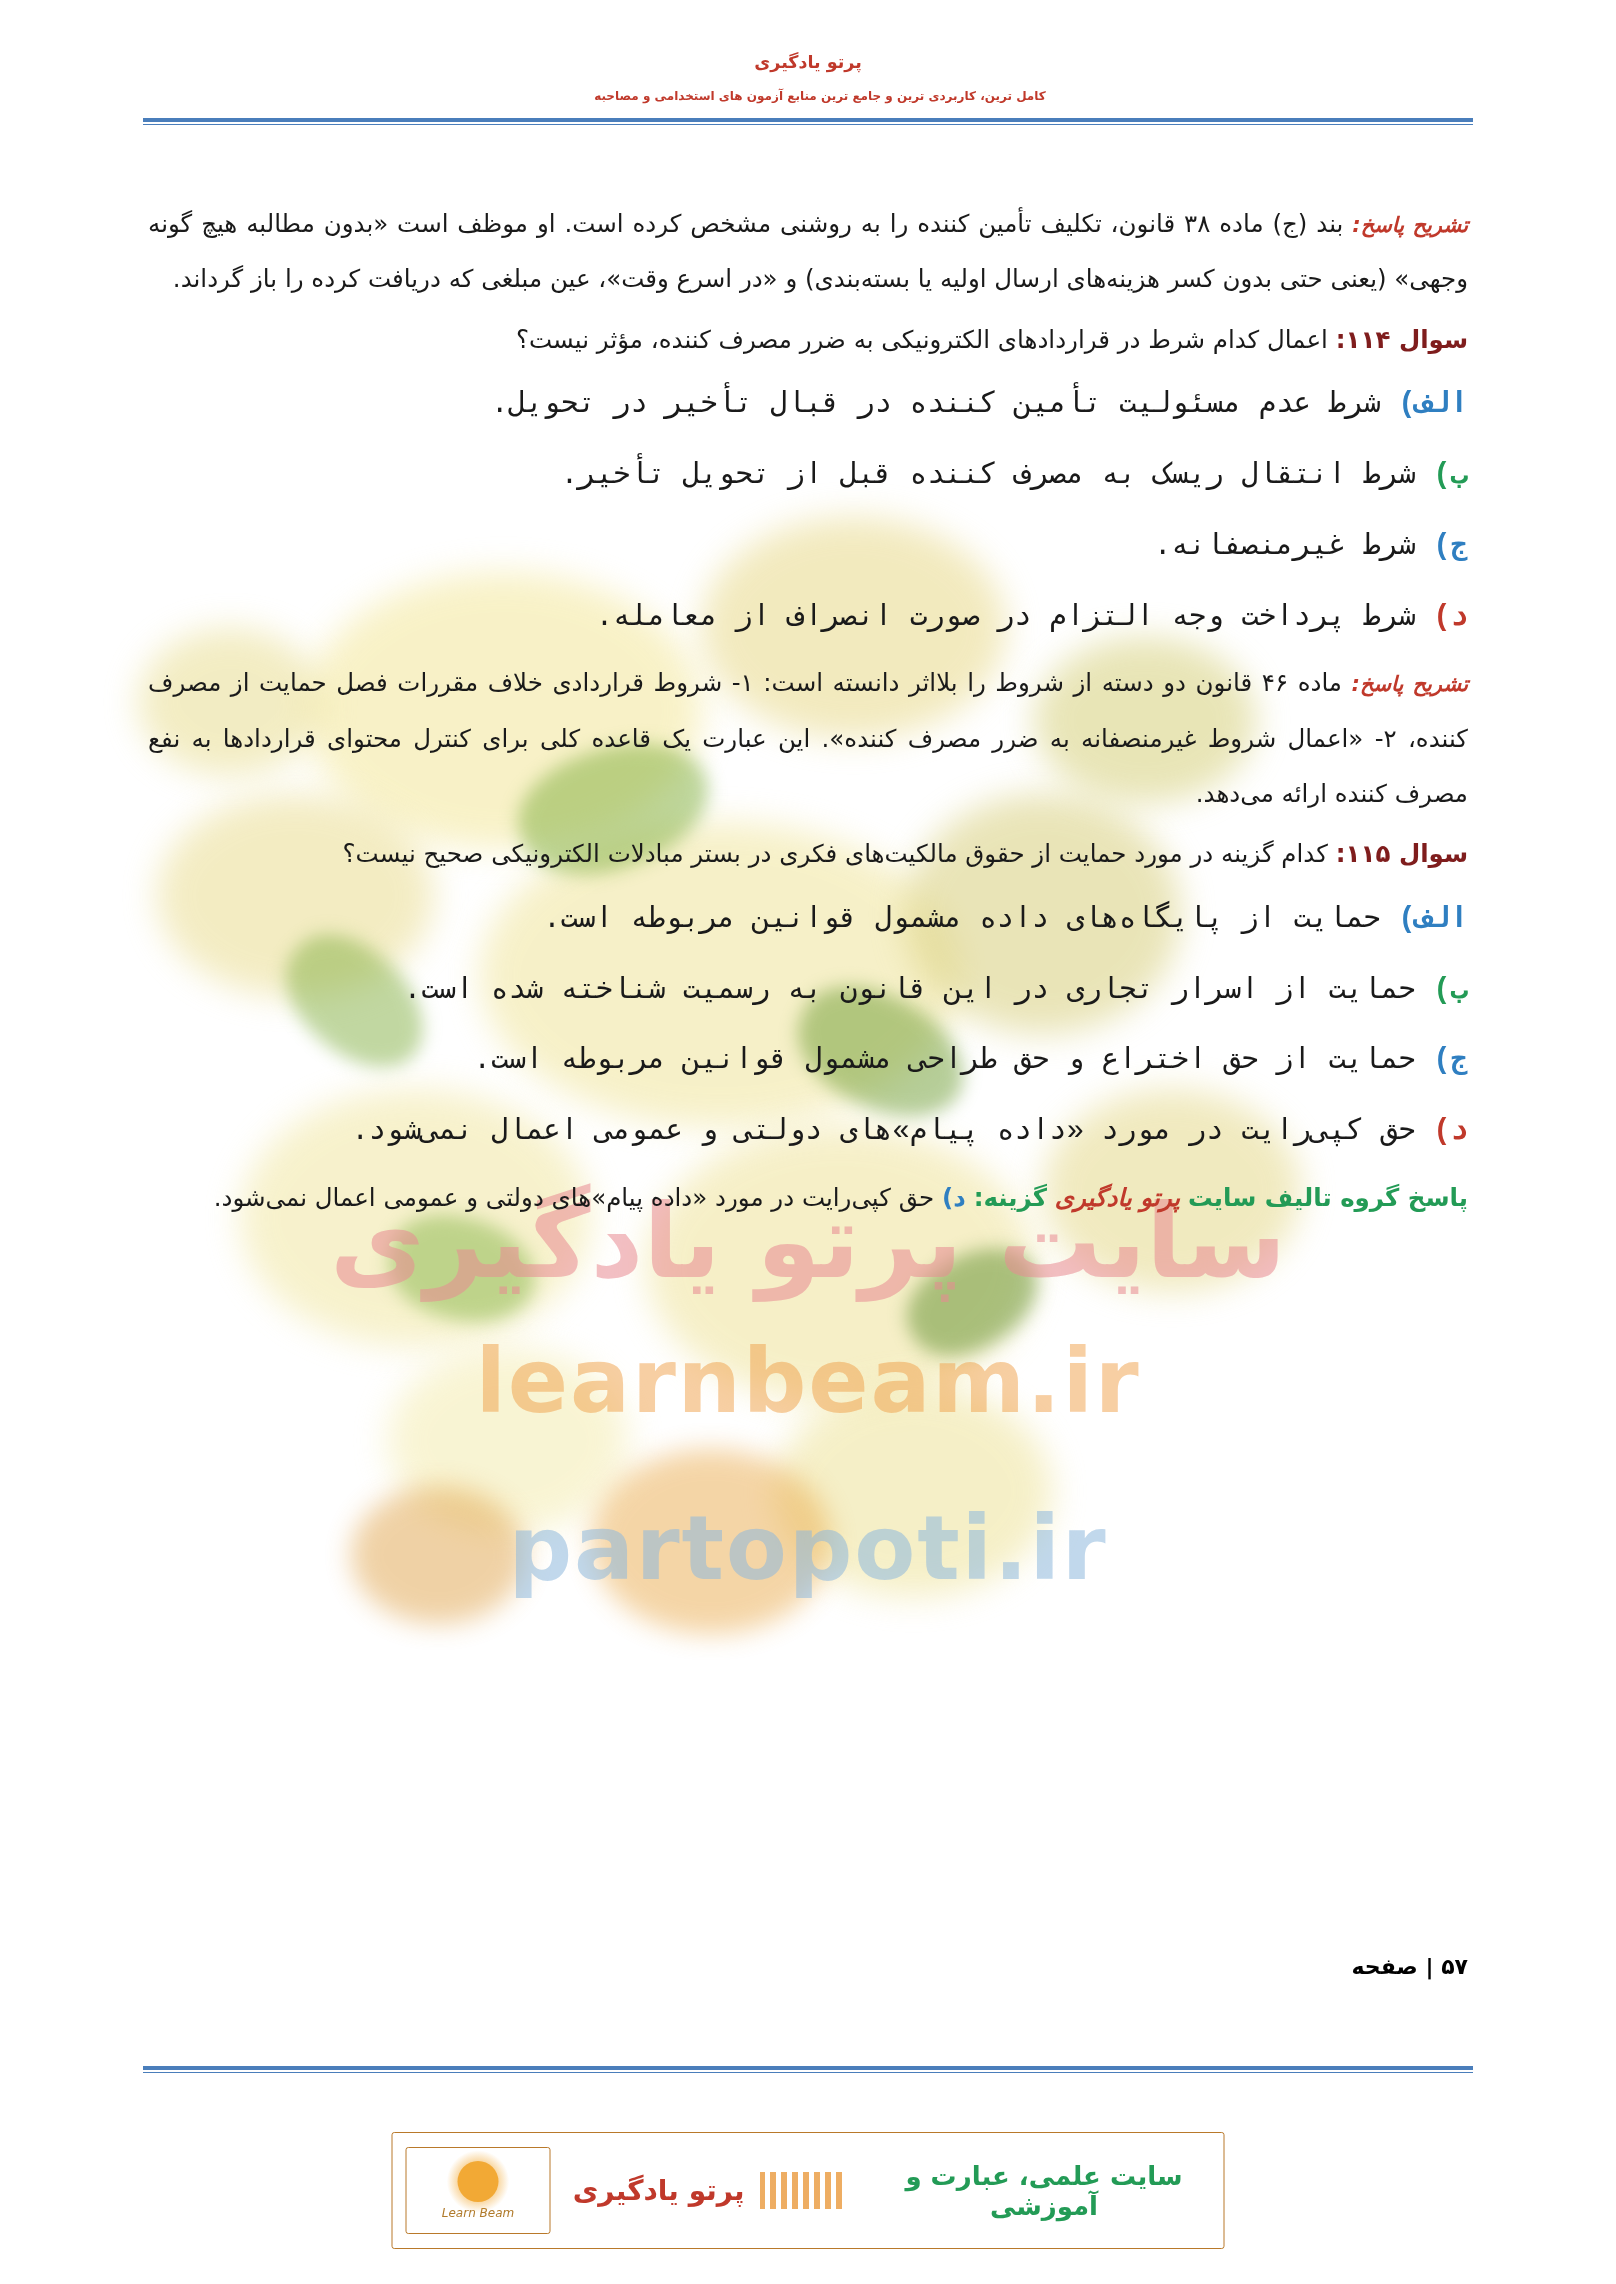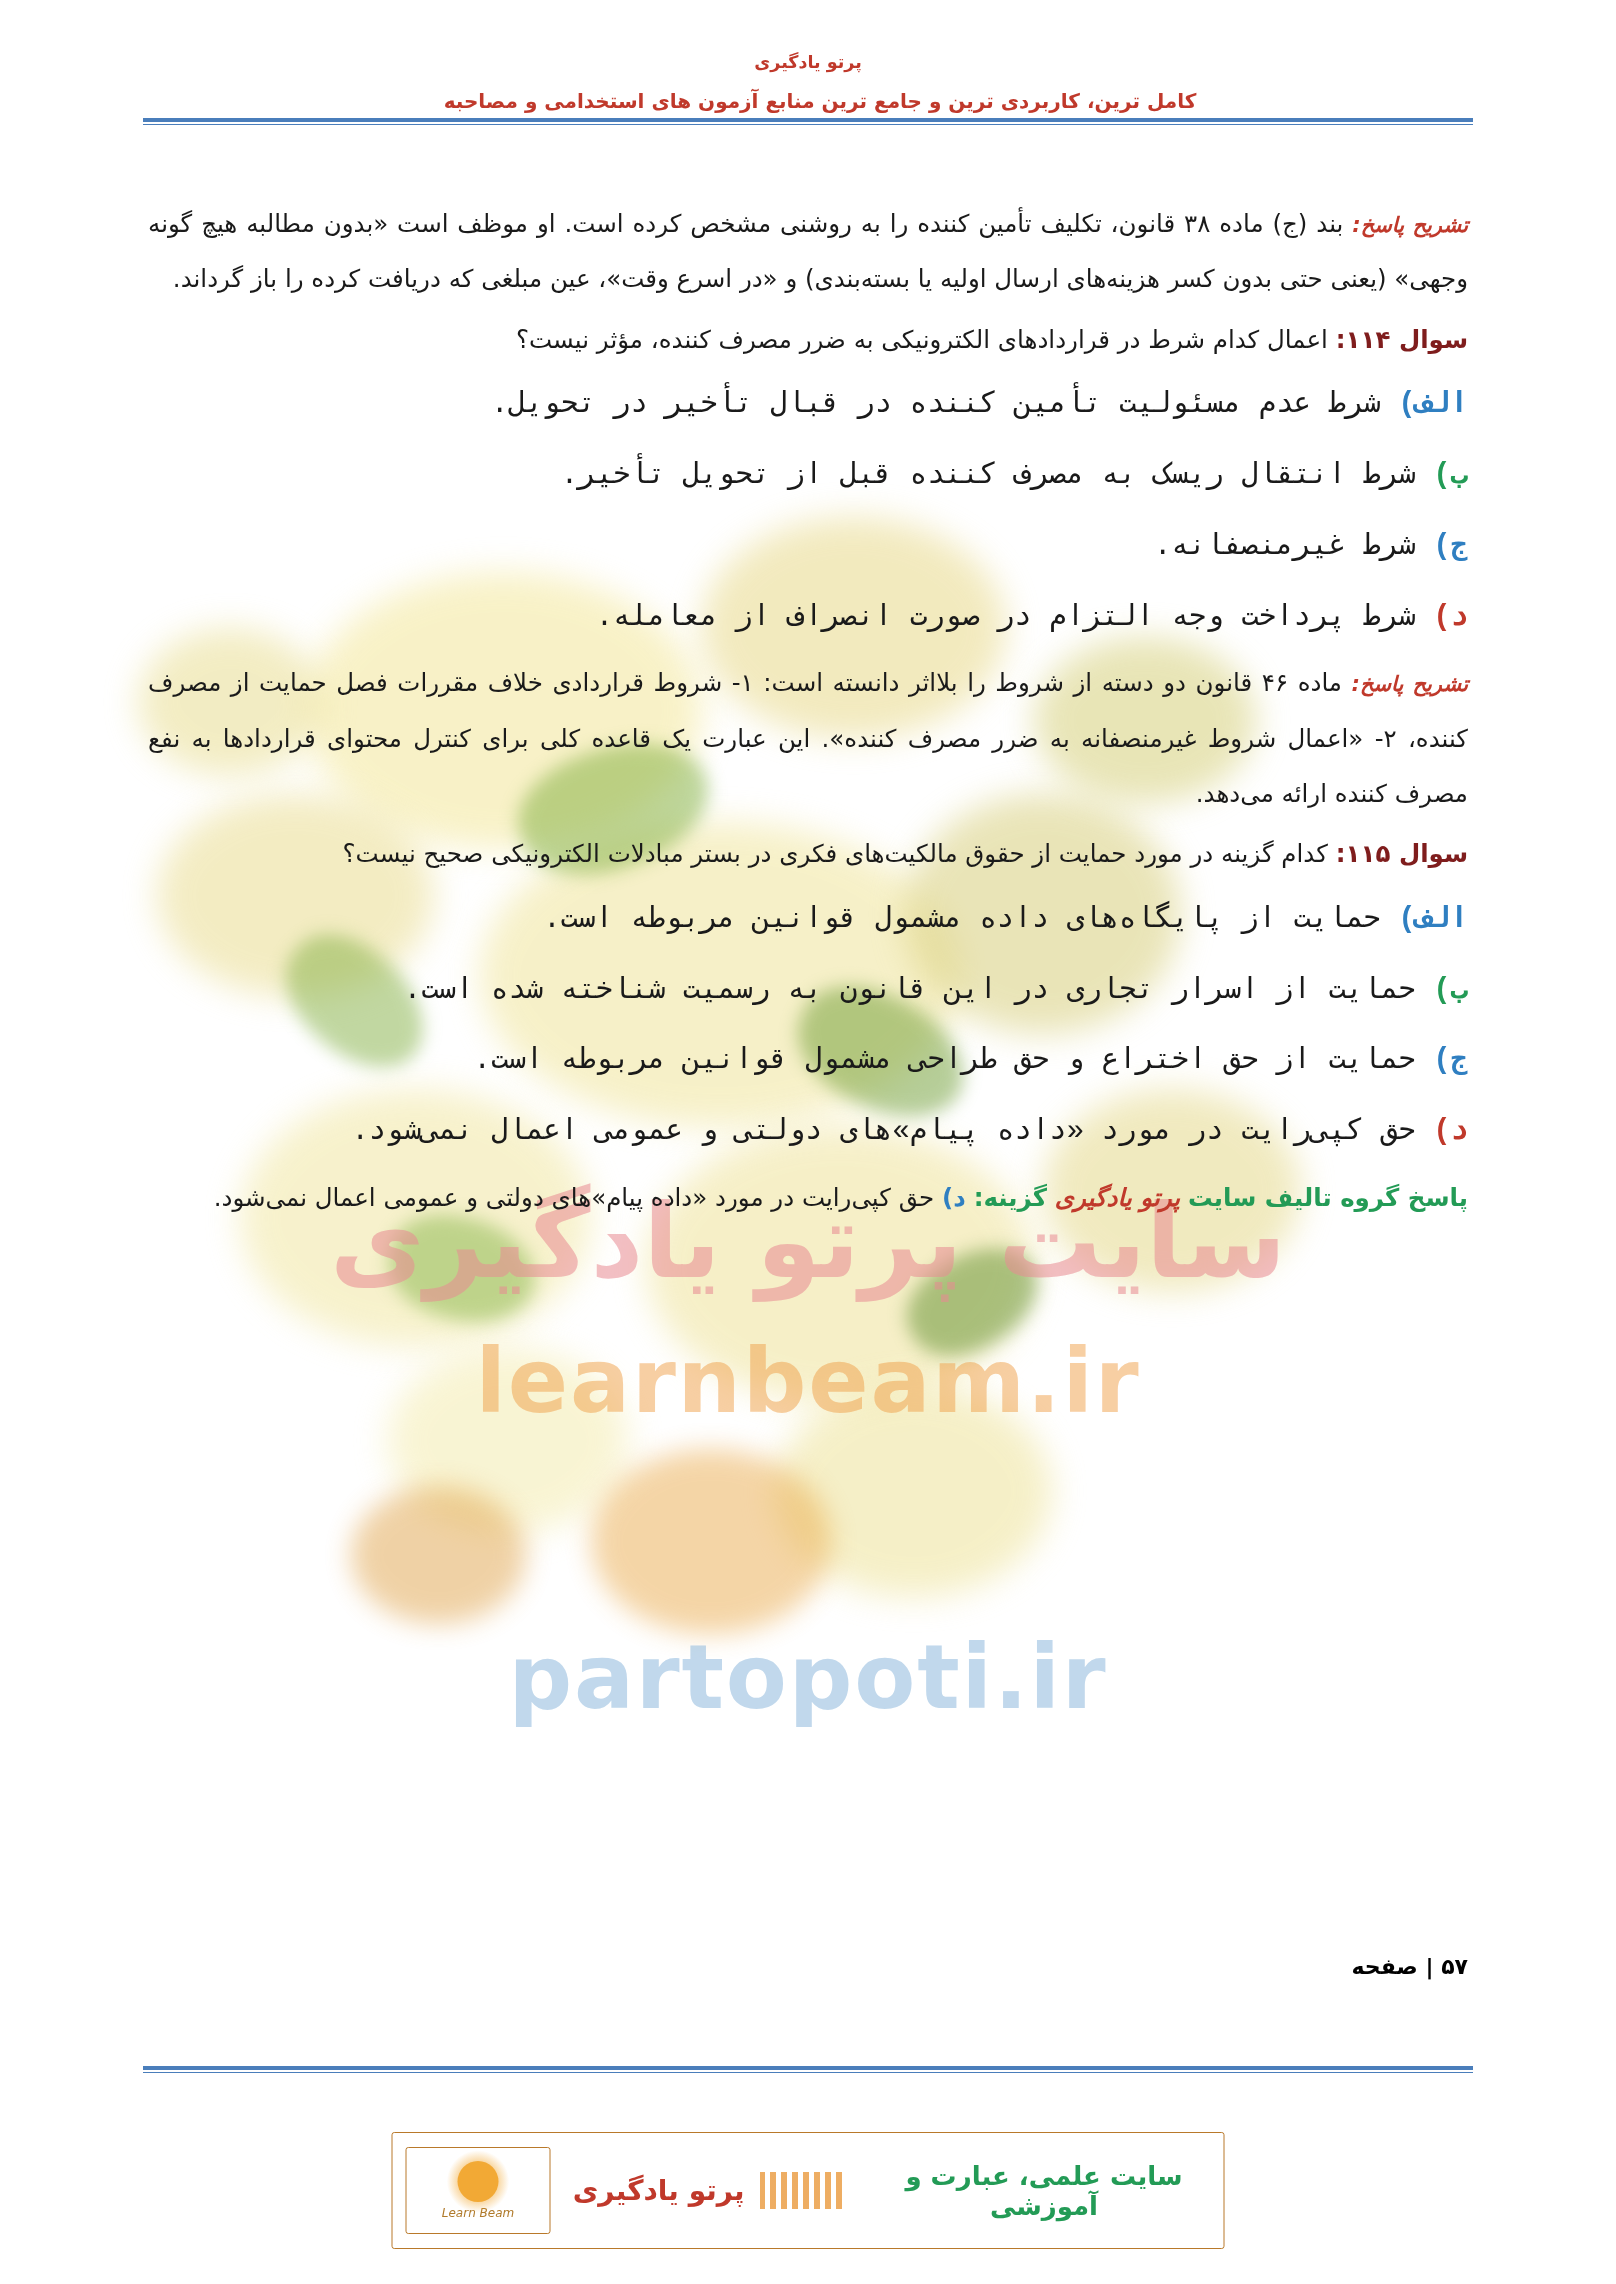--- a/index.html
+++ b/index.html
@@ -48,29 +48,29 @@
     top:1181px;left:0;right:0;text-align:center;
     font-size:103px;font-weight:bold;color:#e98b93;opacity:.55;
     font-family:"DejaVu Sans",sans-serif;
   }
   .wm-en1{
     top:1329px;left:0;right:0;text-align:center;
     font-size:89px;font-weight:bold;color:#f0a04a;opacity:.5;
     letter-spacing:1.8px;direction:ltr;
   }
   .wm-en2{
-    top:1625px;left:0;right:0;text-align:center;
+    top:1496px;left:0;right:0;text-align:center;
     font-size:89px;font-weight:bold;color:#8fb9dd;opacity:.55;
     letter-spacing:1.8px;direction:ltr;
   }
 
   
   .header{position:absolute;top:0;left:0;right:0;z-index:3;text-align:center;padding-top:52px;}
   .header .h-title{color:#c0392b;font-size:17.5px;font-weight:bold;margin-bottom:16.6px;}
-  .header .h-sub{color:#c0392b;font-size:20px;font-weight:bold;margin-left:24px;}
+  .header .h-sub{color:#c0392b;font-size:12px;font-weight:bold;margin-left:24px;}
   .rule-top{position:absolute;top:118px;left:143px;right:143px;z-index:3;}
   .rule-bot{position:absolute;top:2066px;left:143px;right:143px;z-index:3;}
   .rule-line-thick{height:3.7px;background:#4a7ebb;}
   .rule-line-thin{height:0.9px;background:#4a7ebb;margin-top:2.8px;}
 
   
   .content{position:absolute;top:196px;right:148px;left:148px;z-index:2;}
   .para{
     font-size:24.5px;
     line-height:2.25;

